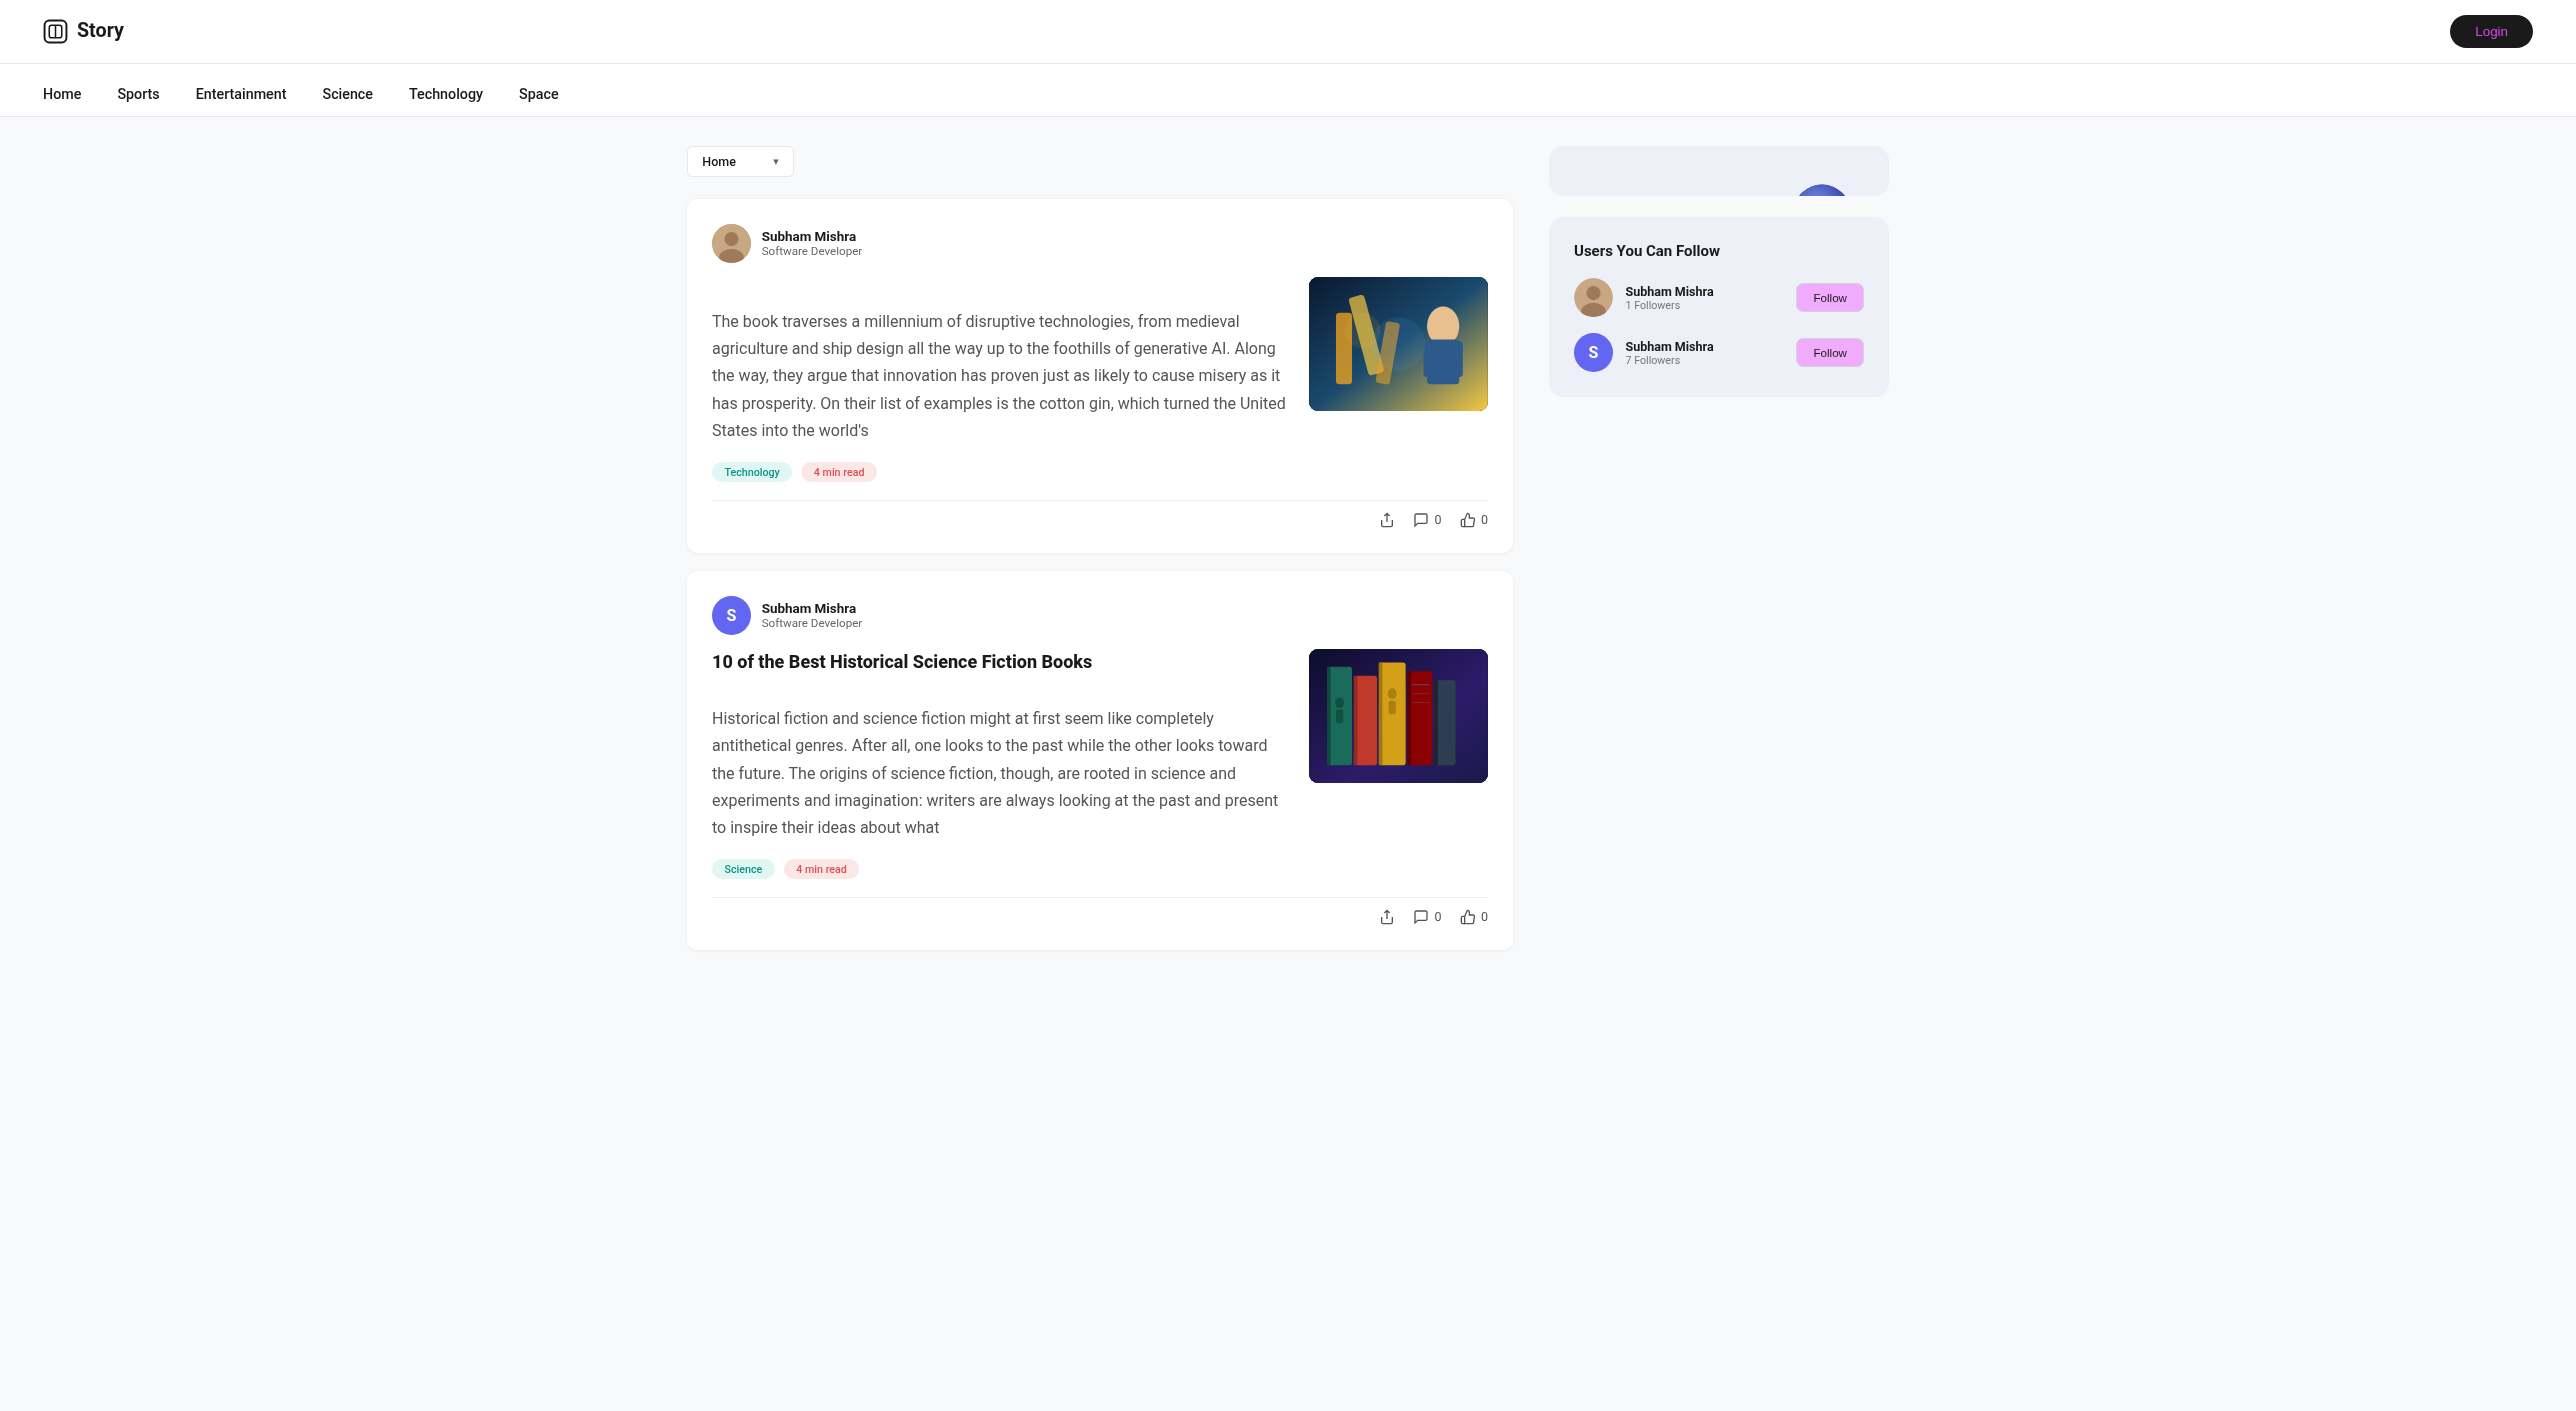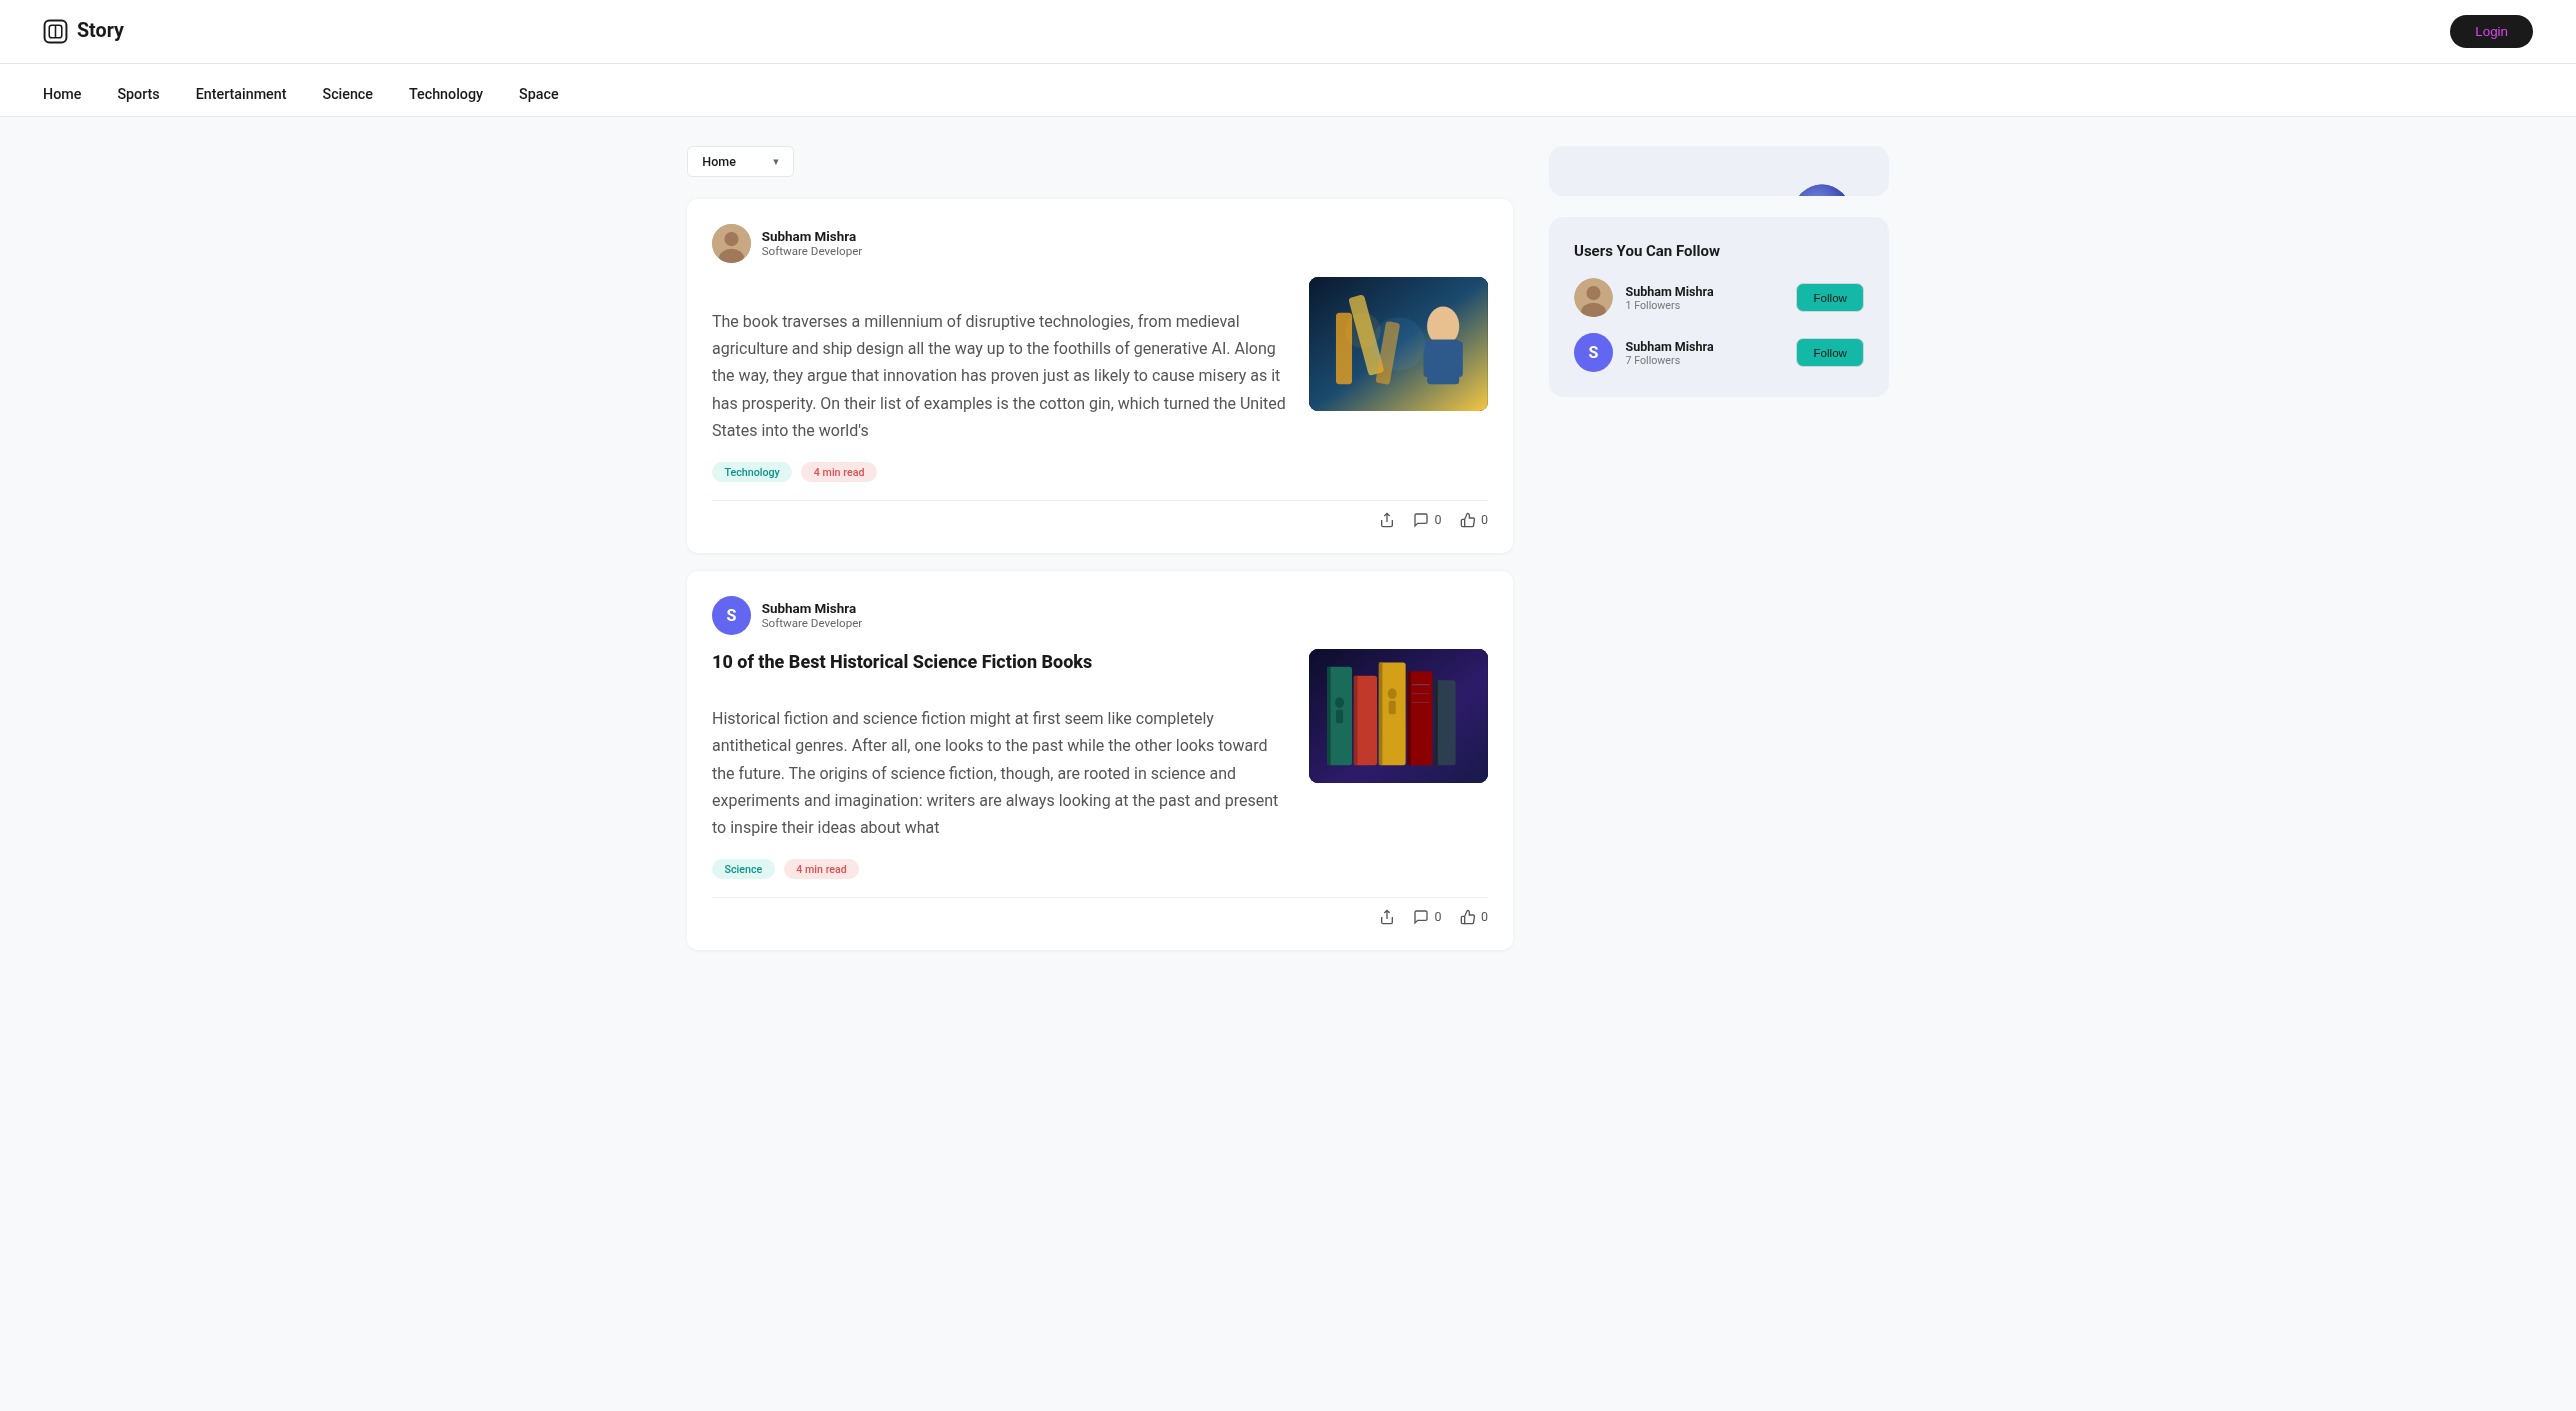--- a/index.html
+++ b/index.html
@@ -268,21 +268,21 @@
       justify-content: center;
       color: #fff;
       font-weight: 700;
       font-size: 16px;
       flex-shrink: 0;
     }
     .user-info { flex: 1; }
     .user-info .uname { font-weight: 700; font-size: 12.5px; }
     .user-info .ufollowers { font-size: 10.7px; color: #777; }
     .follow-btn {
-      background: #14b8a6;
+      background: #f0abfc;
       border: 0.9px solid #d1d5db;
       border-radius: 7.2px;
       padding: 7.2px 16px;
       font-size: 11.6px;
       font-weight: 500;
       cursor: pointer;
       color: #1a1a1a;
     }
 
     

